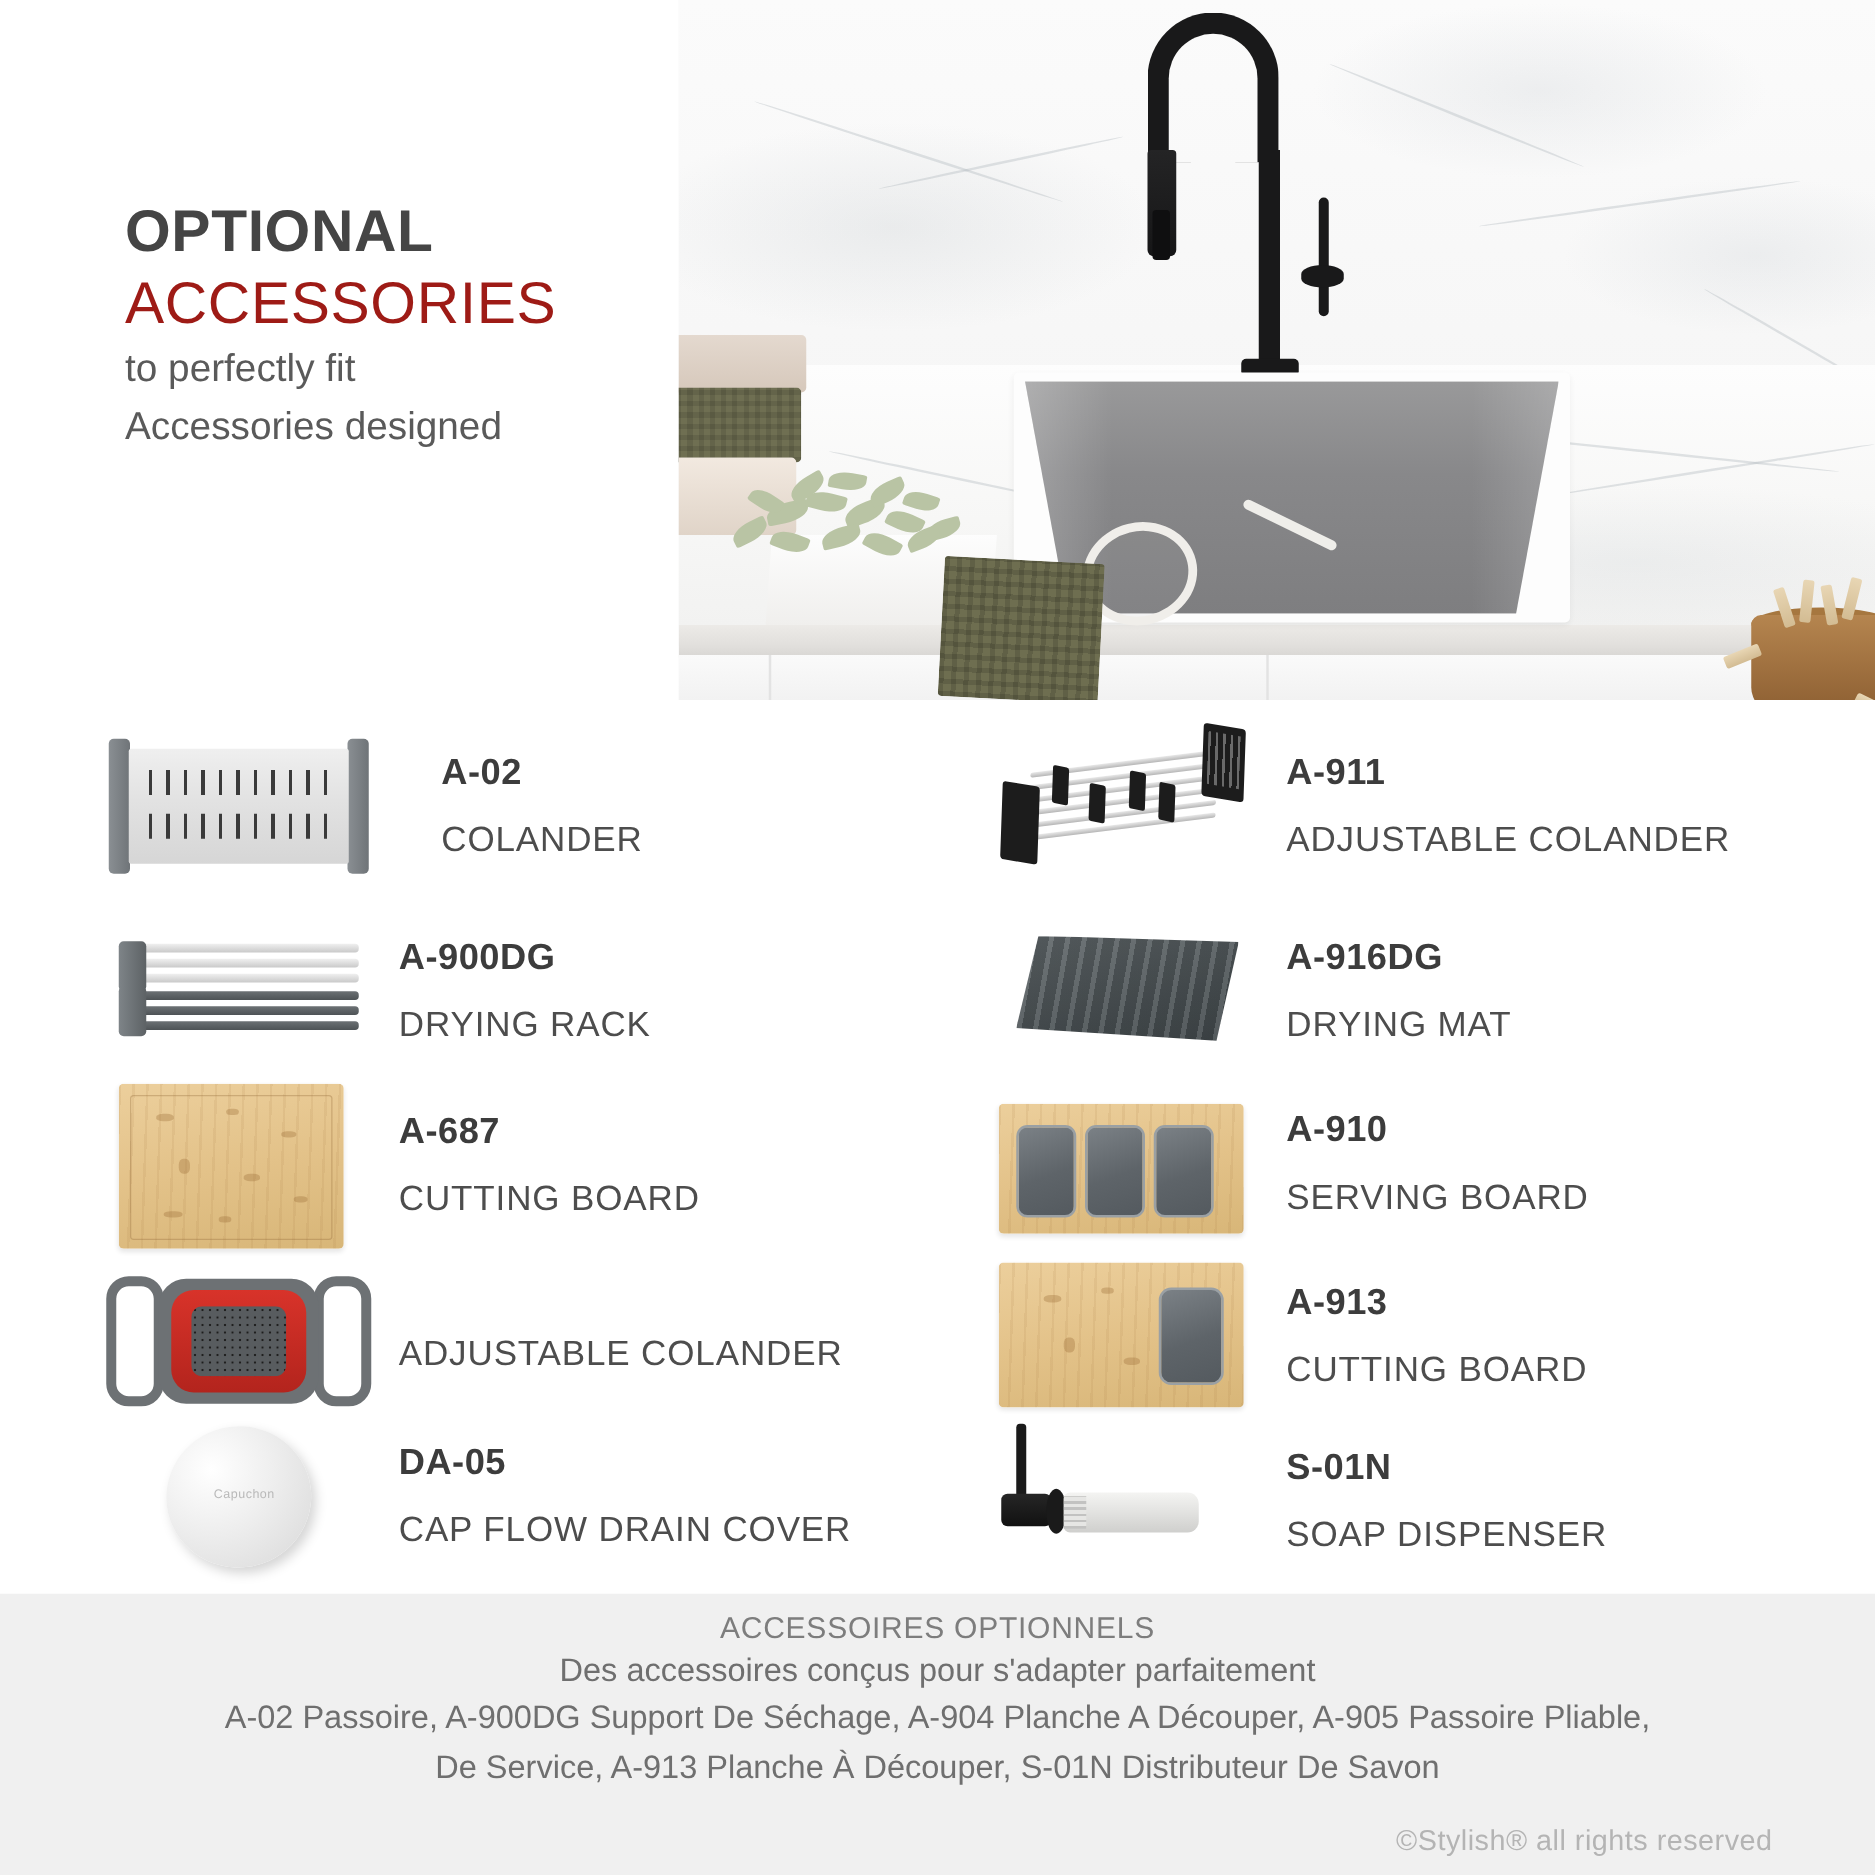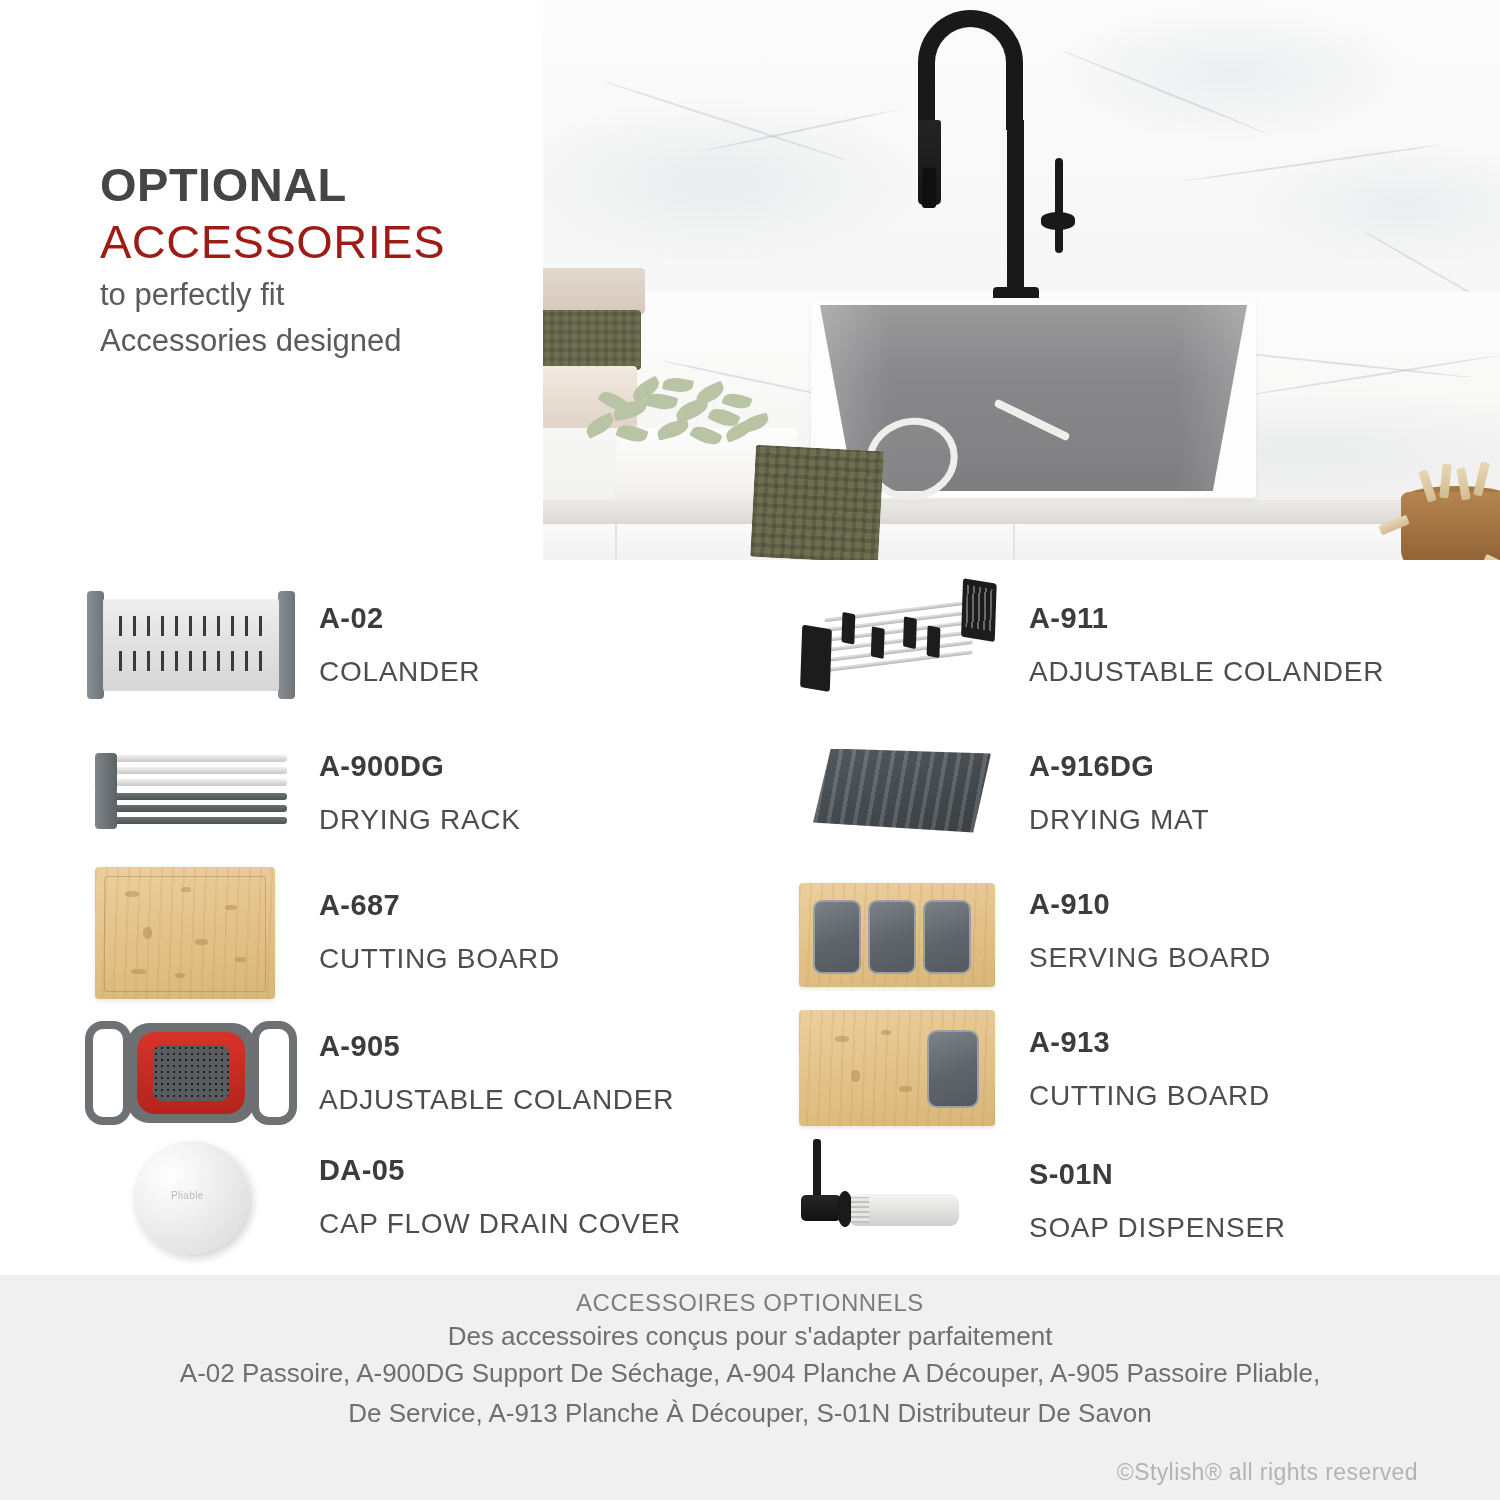--- a/index.html
+++ b/index.html
@@ -651,21 +651,21 @@
   <div class="h-optional">OPTIONAL</div>
   <div class="h-accessories">ACCESSORIES</div>
   <div class="h-sub">to perfectly fit</div>
   <div class="h-sub">Accessories designed</div>
 </div>
 
 <div class="grid">
 
   <div class="col col-left">
 
-    <div class="item" style="top:0px;">
+    <div class="item" style="top:0px;gap:34px;">
       <div class="thumb">
         <div class="t-a02-cap" style="left:2px;"></div>
         <div class="t-a02-cap" style="left:193px;"></div>
         <div class="t-a02-body"></div>
         <div class="t-a02-slots"></div>
         <div class="t-a02-slots2"></div>
       </div>
       <div class="labels">
         <div class="sku">A-02</div>
         <div class="pname">COLANDER</div>
@@ -712,29 +712,28 @@
 
     <div class="item" style="top:428px;">
       <div class="thumb">
         <div class="t-905-arm" style="left:0px;"></div>
         <div class="t-905-arm" style="left:166px;"></div>
         <div class="t-905-frame"></div>
         <div class="t-905-red"></div>
         <div class="t-905-mesh"></div>
       </div>
       <div class="labels">
-        <div class="sku">A-905</div>
         <div class="pname">ADJUSTABLE COLANDER</div>
       </div>
     </div>
 
     <div class="item" style="top:552px;">
       <div class="thumb">
         <div class="t-da04"></div>
-        <div class="t-da04-logo">Pliable</div>
+        <div class="t-da04-logo">Capuchon</div>
       </div>
       <div class="labels">
         <div class="sku">DA-05</div>
         <div class="pname">CAP FLOW DRAIN COVER</div>
       </div>
     </div>
   </div>
 
   <div class="col col-right">
 

